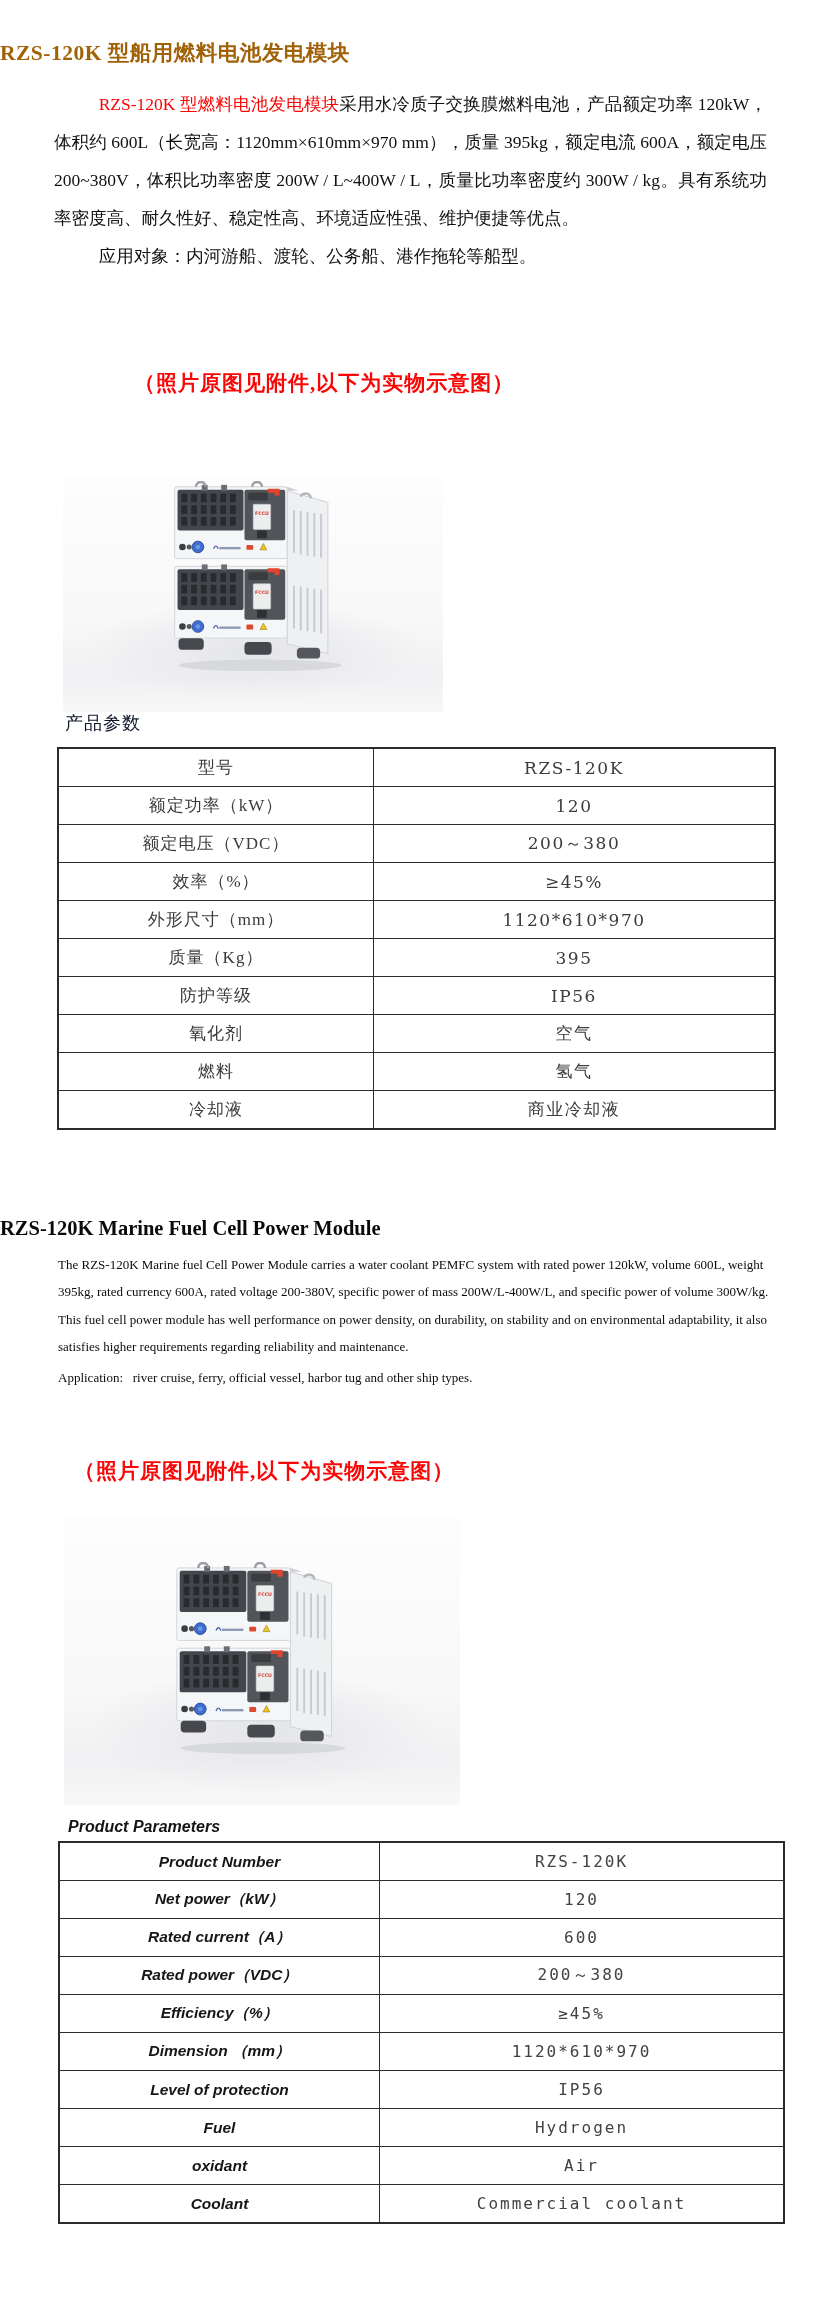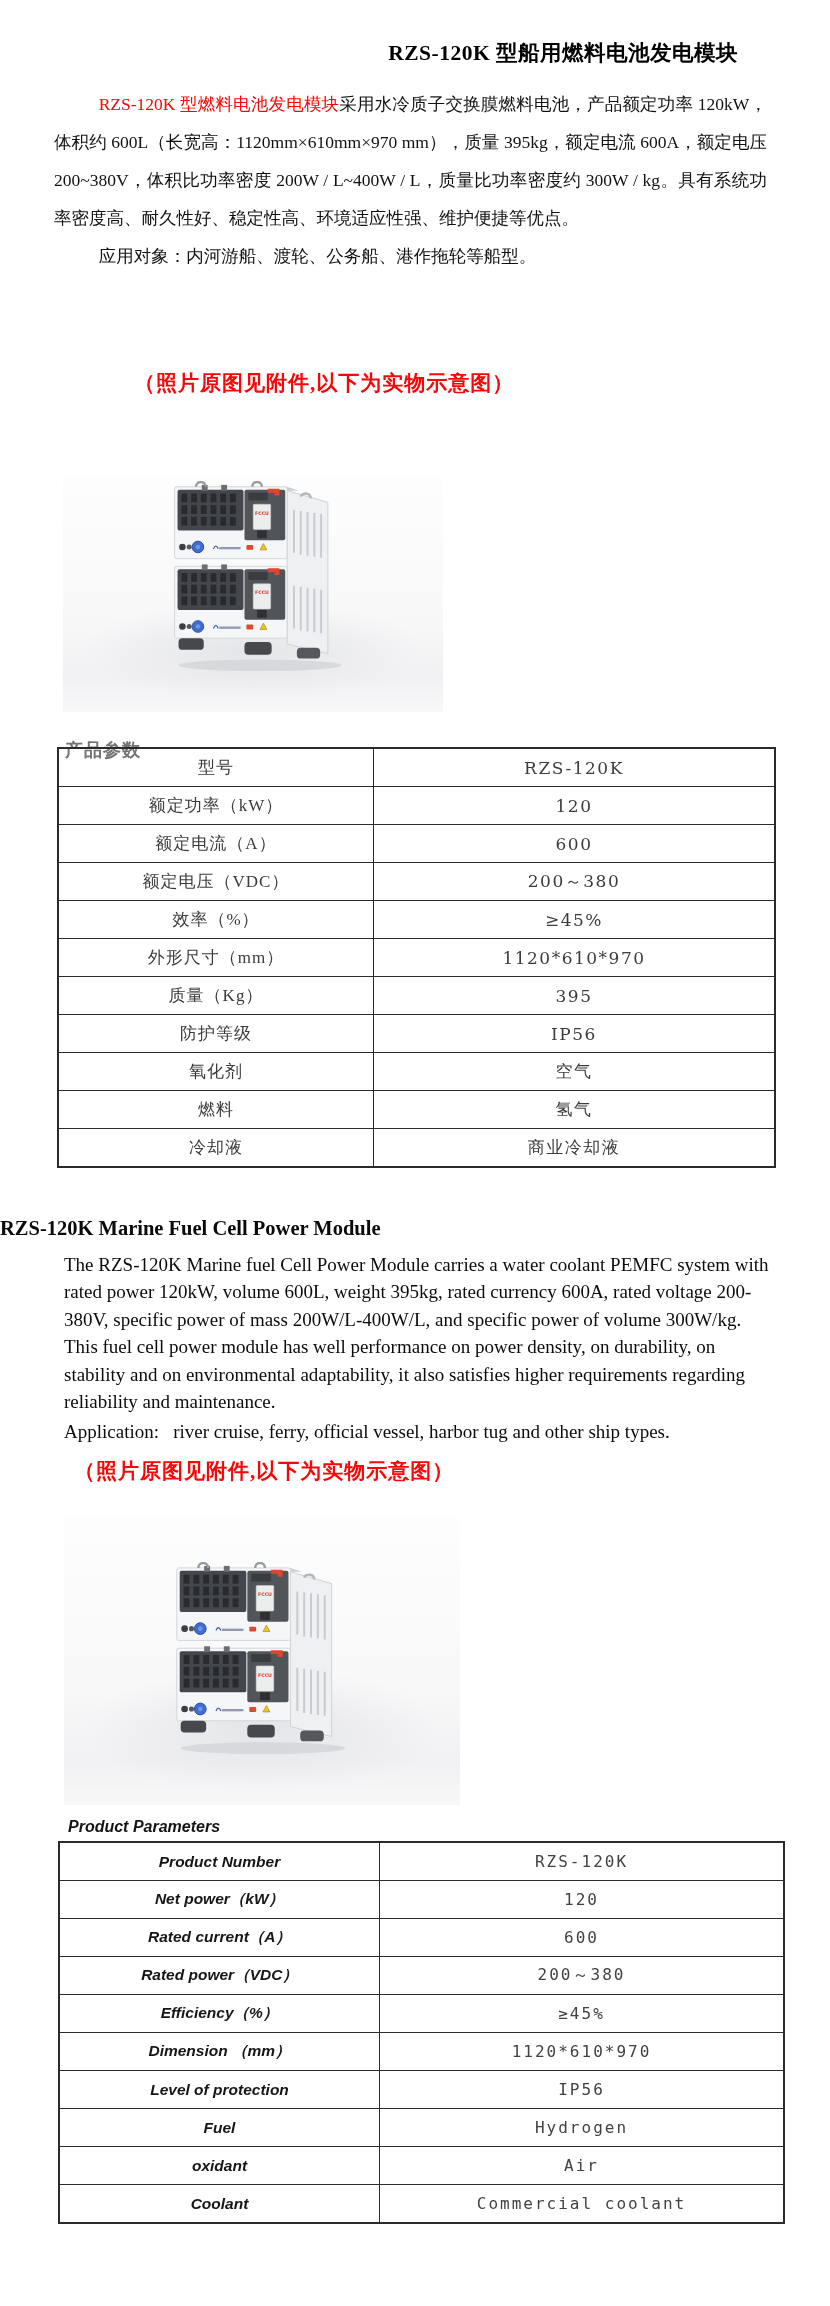--- a/index.html
+++ b/index.html
@@ -5,22 +5,22 @@
   html,body{margin:0;padding:0;background:#ffffff;}
   .page{
     position:relative;width:830px;height:2306px;margin:0 auto;
     background:#ffffff;overflow:hidden;
     font-family:"Liberation Serif","DejaVu Serif",serif;color:#111;
   }
   .abs{position:absolute;}
 
   
   .title-cn{
-    top:38px;left:0;width:738px;text-align:right;
-    font-size:21.5px;font-weight:bold;letter-spacing:.5px;color:#000000;
+    top:38px;left:0;width:738px;text-align:left;
+    font-size:21.5px;font-weight:bold;letter-spacing:.5px;color:#a16207;
   }
   .cn-body{top:85px;left:54px;width:713px;font-size:17.5px;line-height:38px;}
   .cn-body p{margin:0;text-align:justify;text-indent:2.55em;}
   .red-text{color:var(--red);}
   .note-red{
     font-size:21px;font-weight:bold;color:var(--red);letter-spacing:1px;white-space:nowrap;
   }
   .note-1{top:369px;left:134px;}
   .note-2{top:1457px;left:74px;}
 
@@ -28,21 +28,21 @@
   .photo-frame{
     background:
       radial-gradient(ellipse 62% 30% at 50% 74%, #e4e5e8 0%, rgba(255,255,255,0) 72%),
       linear-gradient(180deg,#fdfdfd 0%,#f8f8f9 60%,#f1f1f3 85%,#f8f8f9 100%);
   }
   .photo-1{top:478px;left:63px;width:380px;height:234px;}
   .photo-2{top:1518px;left:64px;width:396px;height:287px;}
   .photo-1 svg.product{position:absolute;left:100px;top:3px;width:194px;height:194px;}
   .photo-2 svg.product{position:absolute;left:101px;top:44px;width:196px;height:196px;}
 
-  .params-label-cn{top:738px;left:65px;font-size:18px;color:#737373;letter-spacing:1px;font-weight:bold;}
+  .params-label-cn{top:711px;left:65px;font-size:18px;color:#0f172a;letter-spacing:1px;}
   .params-label-en{
     top:1818px;left:68px;font-size:16px;color:#141414;
     font-family:"Liberation Sans","DejaVu Sans",sans-serif;font-style:italic;font-weight:bold;
   }
 
   
   table.params{
     border-collapse:collapse;table-layout:fixed;
     border:2px solid var(--border);
   }
@@ -68,21 +68,21 @@
   .table-en td.val{
     font-size:16px;color:#424242;letter-spacing:2px;
     font-family:"DejaVu Sans Mono","Liberation Mono",monospace;
   }
 
   
   .title-en{
     top:1217px;left:0;width:830px;
     font-size:20.5px;font-weight:bold;color:#0a0a0a;
   }
-  .en-body{top:1251px;left:64px;width:716px;font-size:19px;line-height:27.4px;color:#0c0c0c;}
+  .en-body{top:1251px;left:58px;width:716px;font-size:13px;line-height:27.4px;color:#0c0c0c;}
   .en-body p{margin:0;white-space:pre-wrap;}
   .en-body p.app{margin-top:3px;}
 
   .hidden-defs{position:absolute;width:0;height:0;overflow:hidden;}
 </style>
 </head>
 <body>
 
 <svg class="hidden-defs" aria-hidden="true">
   <defs>
@@ -169,24 +169,20 @@
     <tbody>
         <tr>
           <td class="lbl">型号</td>
           <td class="val">RZS-120K</td>
         </tr>
         <tr>
           <td class="lbl">额定功率（kW）</td>
           <td class="val">120</td>
         </tr>
         <tr>
-          <td class="lbl">额定电流（A）</td>
-          <td class="val">600</td>
-        </tr>
-        <tr>
           <td class="lbl">额定电压（VDC）</td>
           <td class="val">200～380</td>
         </tr>
         <tr>
           <td class="lbl">效率（%）</td>
           <td class="val">≥45%</td>
         </tr>
         <tr>
           <td class="lbl">外形尺寸（mm）</td>
           <td class="val">1120*610*970</td>

